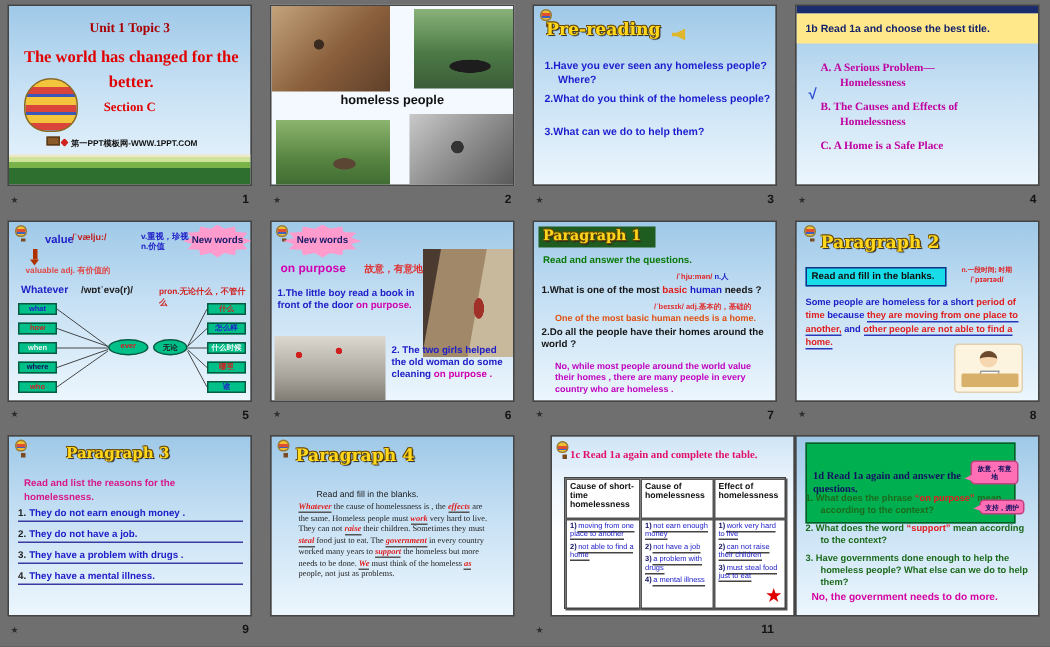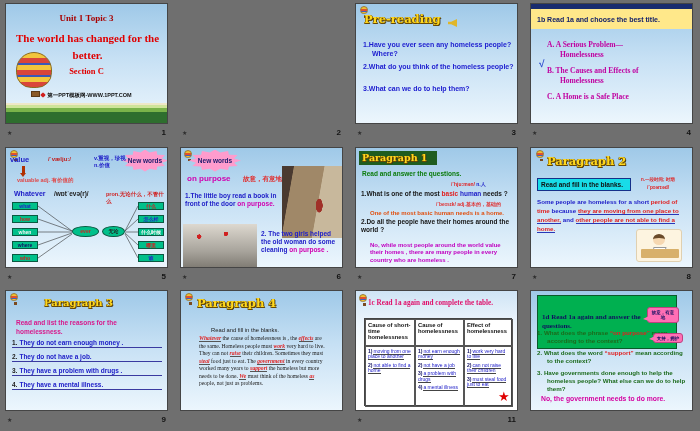--- a/index.html
+++ b/index.html
@@ -47,21 +47,21 @@
   .speaker-icon{position:absolute;left:92px;top:15px;width:9px;height:8px;background:#e0b62a;
       clip-path:polygon(0 35%,35% 35%,100% 0,100% 100%,35% 65%,0 65%);}
   .s3-q{position:absolute;left:7px;width:152px;color:#1c1ccf;font-weight:bold;font-size:7px;line-height:1.3;padding-left:9px;text-indent:-9px;}
   
   .s4-navy{left:0;top:0;width:163px;height:5px;background:#1a2c6e;position:absolute;}
   .s4-header{left:0;top:5px;width:163px;height:20px;background:#ffe88a;color:#14226a;font-weight:bold;font-size:7px;
       display:flex;align-items:center;padding-left:6px;position:absolute;}
   .s4-opt{position:absolute;color:#c000a0;font-weight:bold;font-size:7.5px;line-height:1.3;padding-left:13px;text-indent:-13px;font-family:"Liberation Serif",serif;}
   .s4-check{position:absolute;left:8px;top:54px;color:#3050d0;font-size:10px;font-weight:bold;}
   
-  .s5-w1{left:4px;top:7px;color:#2020c8;font-weight:bold;font-size:7.5px;}
+  .s5-w1{left:24px;top:7px;color:#2020c8;font-weight:bold;font-size:7.5px;}
   .s5-p1{left:42px;top:8px;color:#c02020;font-weight:bold;font-size:6px;}
   .s5-m1{left:88px;top:7px;color:#2020c8;font-weight:bold;font-size:5.5px;line-height:1.3;}
   .s5-arrow{left:16px;top:18px;width:3px;height:7px;background:#b03000;position:absolute;}
   .s5-arrow::after{content:"";position:absolute;left:-2px;top:7px;border-left:3.5px solid transparent;border-right:3.5px solid transparent;border-top:4px solid #b03000;}
   .s5-der{left:11px;top:29px;color:#e04848;font-weight:bold;font-size:5.5px;}
   .s5-w2{left:8px;top:42px;color:#2020c8;font-weight:bold;font-size:7px;}
   .s5-p2{left:48px;top:42px;color:#202020;font-weight:bold;font-size:6.5px;}
   .s5-m2{left:100px;top:43px;color:#d02020;font-weight:bold;font-size:5.5px;}
   .gbox{position:absolute;width:26px;height:8.5px;background:#00c08a;border:.5px solid #0a5a42;font-size:5px;font-weight:bold;
         display:flex;align-items:center;justify-content:center;overflow:hidden;}
@@ -98,21 +98,21 @@
   
   .s9-instr{left:10px;top:28px;width:126px;color:#d8188a;font-weight:bold;font-size:6.5px;line-height:1.3;position:absolute;}
   .s9-item{position:absolute;left:6px;width:150px;border-bottom:.8px solid #3a3aa0;font-size:6.5px;padding-bottom:1px;}
   .s9-item .num{color:#202020;font-weight:bold;margin-right:2px;}
   .s9-item .txt{color:#2020c8;font-weight:bold;}
   
   .s10-instr{left:30px;top:36px;color:#202020;font-size:5.8px;position:absolute;}
   .s10-body{left:18px;top:44px;width:130px;color:#202020;font-size:5.6px;line-height:1.35;position:absolute;font-family:"Liberation Serif",serif;}
   .hand{color:#e02020;font-weight:bold;font-style:italic;border-bottom:.6px solid #555;}
   
-  .s11{background:linear-gradient(180deg,#cfe4f5 0%,#eef6fd 28%,#ffffff 55%);}
+  .s11{background:linear-gradient(180deg,#cfe4f5 0%,#eef6fd 28%,#ffffff 55%);margin-left:12px;}
   .s11-header{left:12px;top:8px;width:150px;color:#e0106a;font-weight:bold;font-size:7.2px;position:absolute;font-family:"Liberation Serif",serif;}
   .s11-table{left:8px;top:27px;width:148px;height:88px;position:absolute;display:grid;grid-template-columns:50px 49px 49px;grid-template-rows:27px 61px;background:#fff;border:.8px solid #444;}
   .s11-cell{border:.5px solid #555;padding:1.5px 2px;overflow:hidden;}
   .s11-h{font-size:5.8px;font-weight:bold;color:#111;line-height:1.1;}
   .s11-e{font-size:5px;line-height:1.15;margin-bottom:2.5px;}
   .s11-e .num{color:#101060;font-weight:bold;margin-right:1px;}
   .s11-e .txt{color:#2020c8;border-bottom:.6px solid #444;}
   .s11-star{position:absolute;left:142px;top:98px;color:#e00000;font-size:13px;}
   
   .s12-header{left:6px;top:4px;width:140px;background:#00b050;border:.8px solid #0a5a2a;color:#101060;font-weight:bold;
@@ -141,20 +141,27 @@
       <div class="abs s1-t3 serif">Section C</div>
       <div class="s1-footer"><span class="s1-logo"></span><span>第一PPT模板网-WWW.1PPT.COM</span></div>
     </div>
     <div class="meta">
       <span class="anim-star">★</span>
       <span class="slide-num">1</span>
     </div>
   </div>
 
   <div class="cell">
+    <div class="thumb s2">
+      <div class="ph s2-tl"></div>
+      <div class="ph s2-tr"></div>
+      <div class="ph s2-bl"></div>
+      <div class="ph s2-br"></div>
+      <div class="s2-cap">homeless people</div>
+    </div>
     <div class="meta">
       <span class="anim-star">★</span>
       <span class="slide-num">2</span>
     </div>
   </div>
 
   <div class="cell">
     <div class="thumb">
       <div class="mini-balloon" style="left:4px;top:2px;"></div>
       <div class="abs s3-title wordart">Pre-reading</div>

